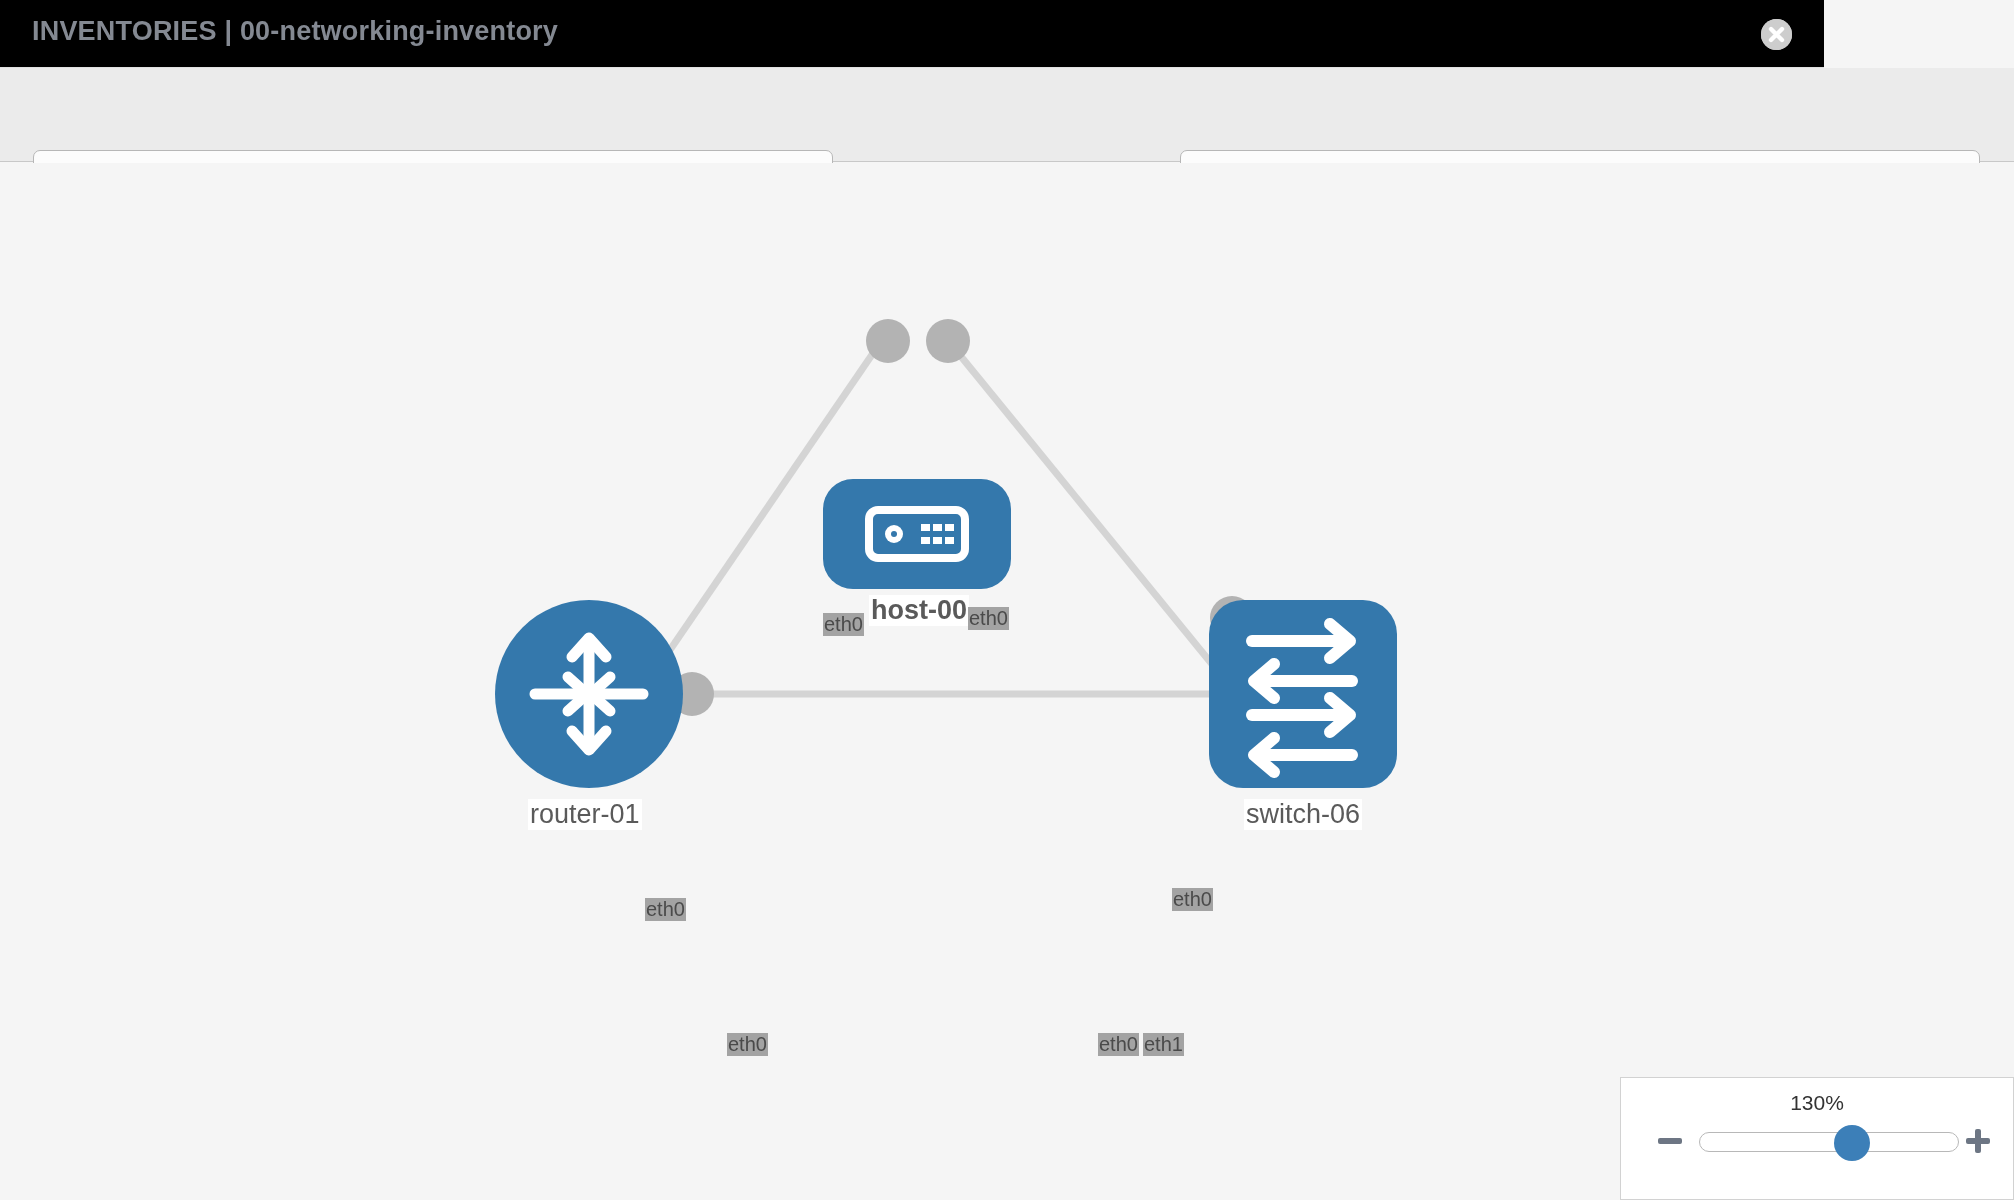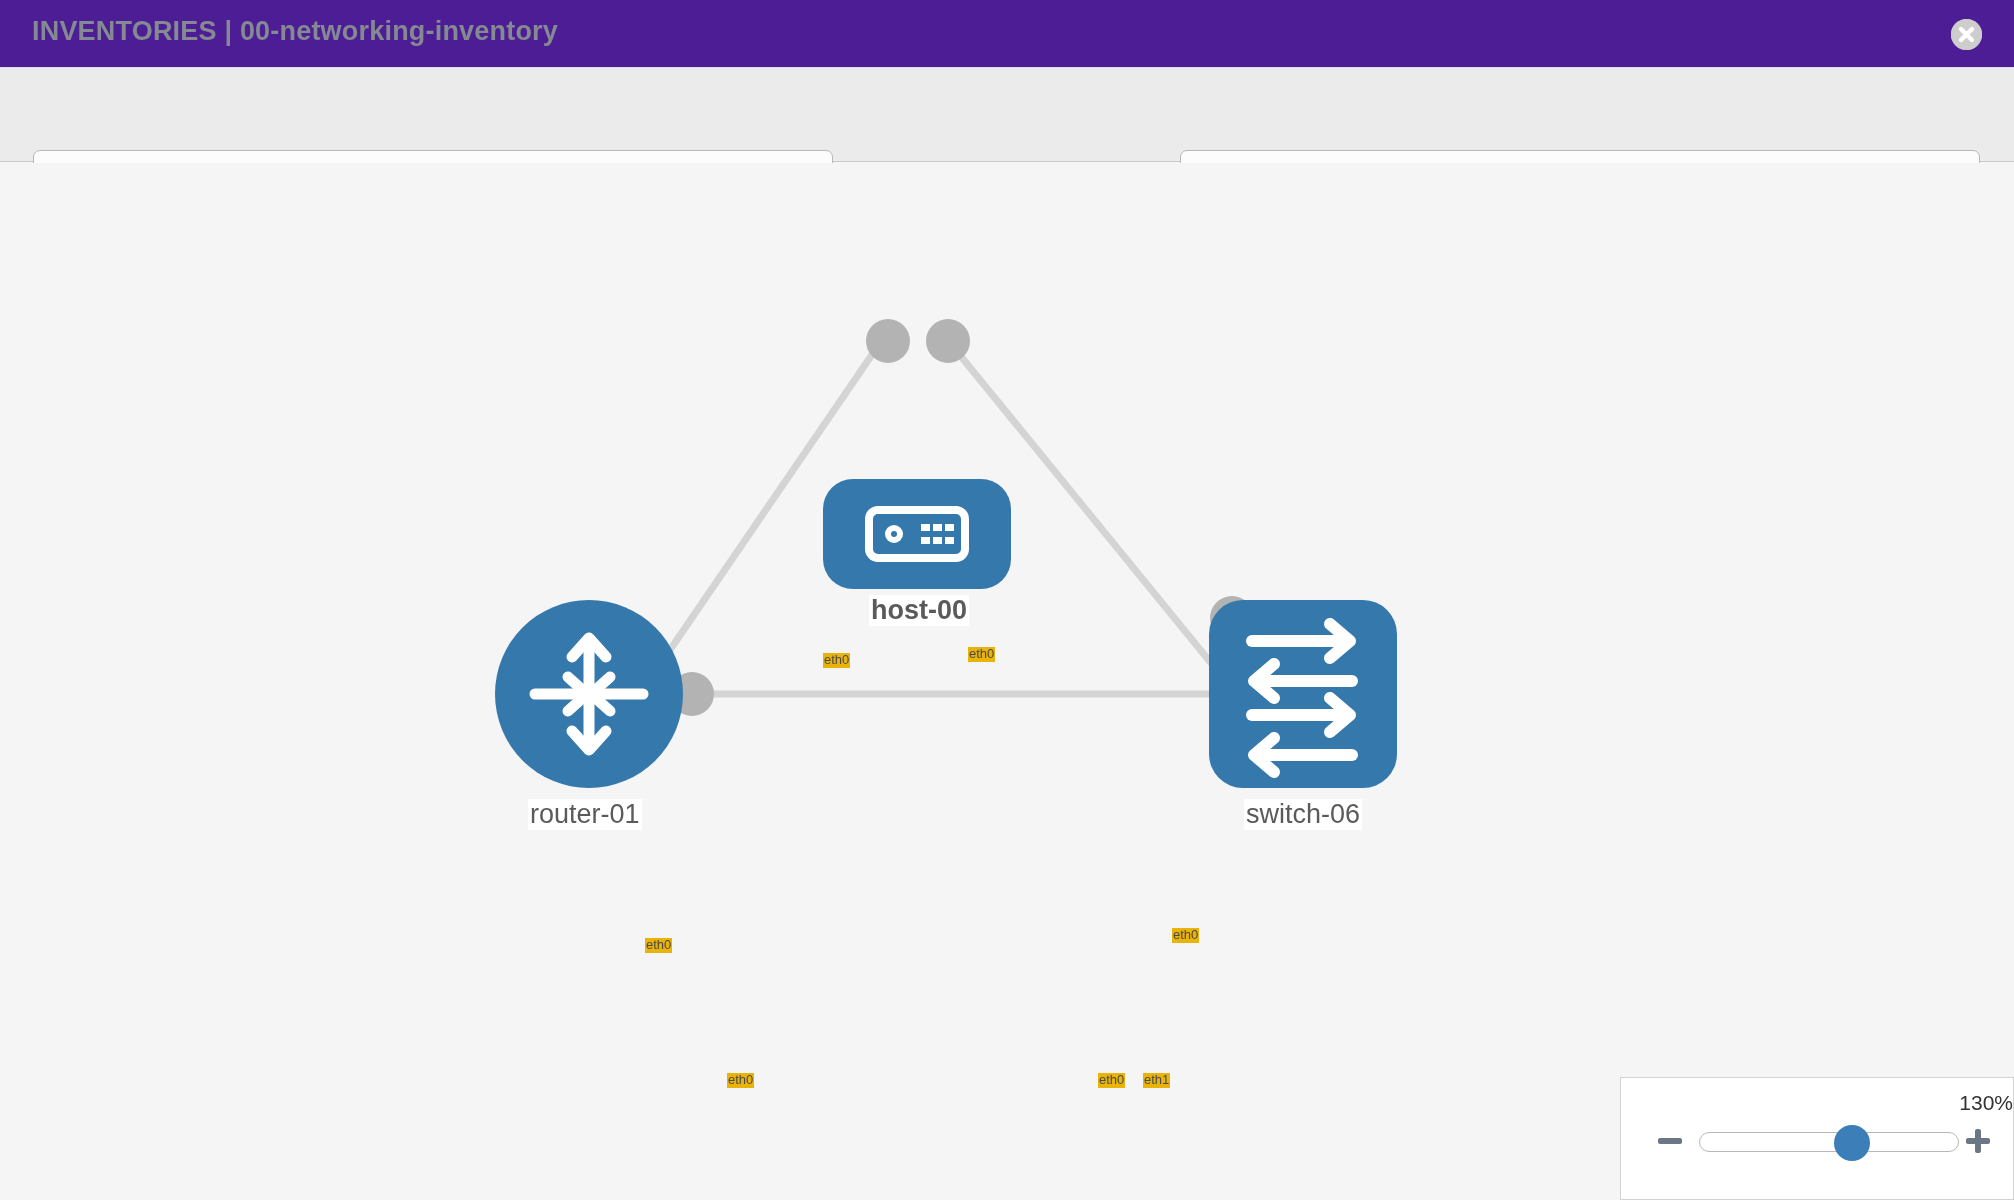--- a/index.html
+++ b/index.html
@@ -16,23 +16,23 @@
     position: relative;
     width: 2014px;
     height: 1200px;
     background: #f5f5f5;
   }
 
   
   .header {
     position: absolute;
     top: 0; left: 0;
-    width: 2014px;
+    width: 1824px;
     height: 68px;
-    background: #4c1d95;
+    background: #000000;
     border-bottom: 1px solid #e0e0e0;
   }
   .header-title {
     position: absolute;
     left: 32px;
     top: 16px;
     font-size: 27px;
     font-weight: bold;
     color: #848992;
     letter-spacing: 0.2px;
@@ -111,44 +111,43 @@
     position: absolute;
     font-size: 27px;
     color: #5a5a5a;
     background: #ffffff;
     white-space: nowrap;
     padding: 0 2px;
     line-height: 1.15;
   }
   .iface-label {
     position: absolute;
-    font-size: 13px;
+    font-size: 20px;
     color: #4a4a4a;
-    background: #eab308;
+    background: #a3a3a3;
     white-space: nowrap;
     padding: 0 1px;
     line-height: 1.15;
-    margin-top: 40px;
   }
 
   
   .zoom-panel {
     position: absolute;
     left: 1620px;
     top: 1077px;
     width: 394px;
     height: 123px;
     background: #ffffff;
     border: 1px solid #d2d2d2;
   }
   .zoom-value {
     position: absolute;
     top: 13px;
     left: 0; right: 0;
-    text-align: right;
+    text-align: center;
     font-size: 21px;
     color: #333333;
   }
   .zoom-minus, .zoom-plus {
     position: absolute;
     top: 50px;
     width: 26px; height: 26px;
     cursor: pointer;
   }
   .zoom-minus { left: 36px; }

